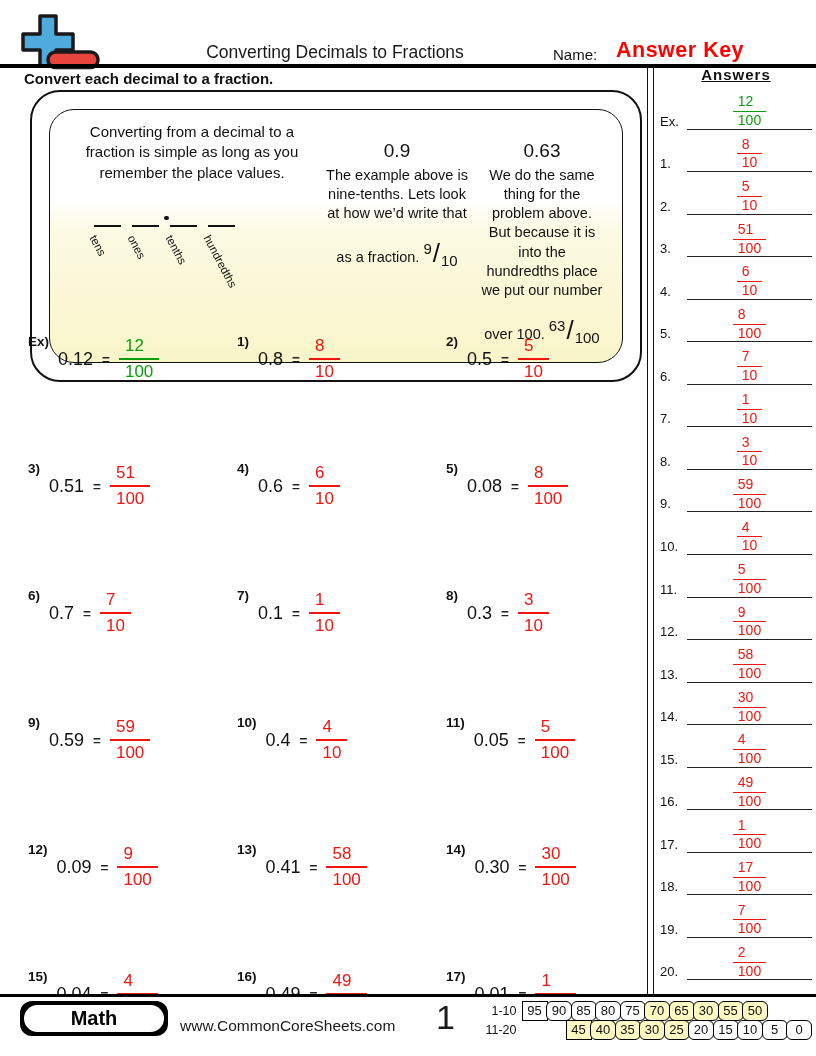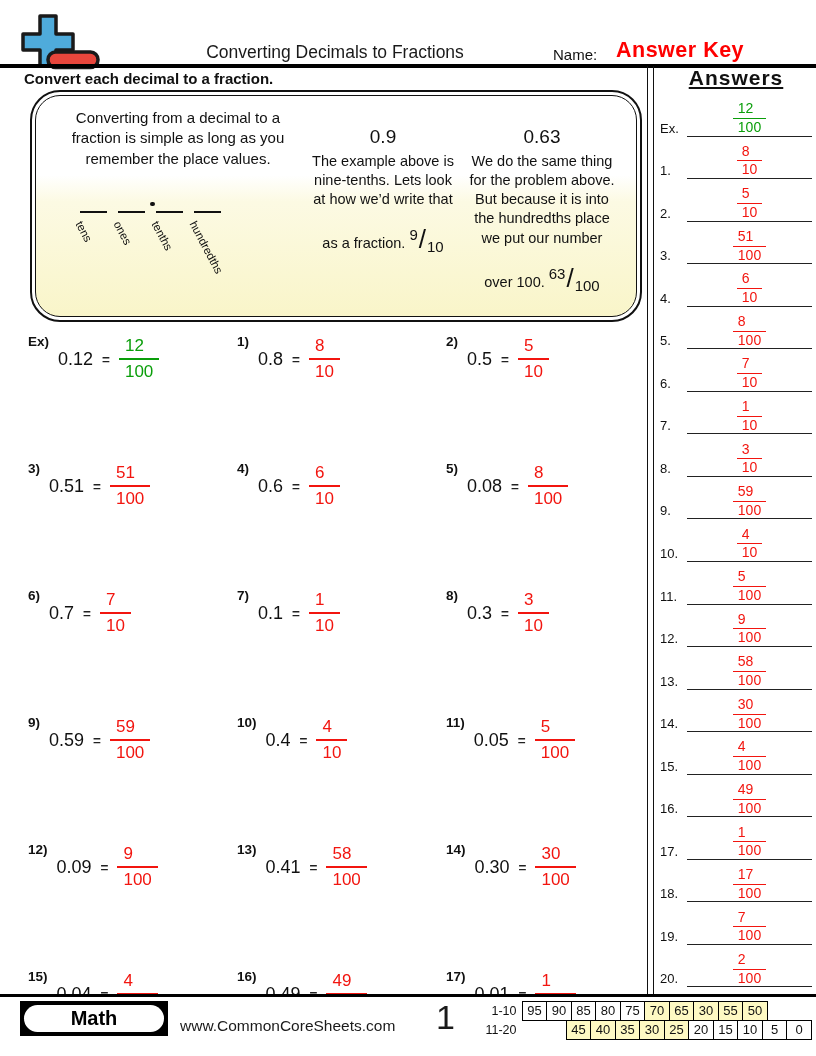--- a/index.html
+++ b/index.html
@@ -10,22 +10,22 @@
 
   
   .logo { position:absolute; left:10px; top:6px; width:92px; height:66px; }
   .page-title { position:absolute; left:150px; top:42px; width:370px; text-align:center; font-size:17.5px; color:#1a1a1a; }
   .name-label { position:absolute; left:553px; top:46px; font-size:15px; }
   .name-value { position:absolute; left:616px; top:38px; font-size:21.5px; font-weight:bold; color:#fe0000; letter-spacing:0.5px; }
   .header-rule { position:absolute; left:0; top:64px; width:816px; height:3.5px; background:#000; }
   .instruction { position:absolute; left:24px; top:70px; font-size:15px; font-weight:bold; }
 
   
-  .example-box { position:absolute; left:30px; top:90px; width:612px; height:232px;
-    border:2px solid #111; border-radius:30px; padding:3px; box-sizing:border-box; background:#fff; }
+  .example-box { position:absolute; left:30px; top:90px; width:612px; height:292px;
+    border:2px solid #111; border-radius:30px; padding:17px; box-sizing:border-box; background:#fff; }
   .example-inner { width:100%; height:100%; box-sizing:border-box; border:1.6px solid #111; border-radius:25px;
     background:linear-gradient(180deg,#ffffff 0%,#ffffff 36%,#fcfae3 48%,#f9f5c9 100%);
     display:grid; grid-template-columns:252px 158px 1fr; padding:12px 14px 8px 16px; overflow:hidden; }
   .ex-intro { font-size:15px; line-height:1.35; text-align:center; padding:0 6px; }
   .pv-diagram { position:relative; height:120px; margin-top:20px; }
   .pv-blank { position:absolute; top:22px; width:27px; height:0; border-top:2.4px solid #111; }
   .pv-b0 { left:28px; } .pv-b1 { left:66px; } .pv-b2 { left:104px; } .pv-b3 { left:142px; }
   .pv-dot { position:absolute; left:98px; top:13px; width:4.5px; height:4.5px; border-radius:50%; background:#111; }
   .pv-label { position:absolute; font-size:11.5px; white-space:nowrap; transform:rotate(62deg); transform-origin:0 0; }
   .pv-l0 { left:32px; top:30px; } .pv-l1 { left:70px; top:30px; } .pv-l2 { left:108px; top:30px; } .pv-l3 { left:146px; top:30px; }
@@ -46,45 +46,45 @@
   .vfrac { display:inline-block; text-align:left; font-size:17px; line-height:1.15; }
   .vfrac .vnum { display:block; padding:0 6px 2px; border-bottom:2px solid currentColor; }
   .vfrac .vden { display:block; padding:2px 6px 0; }
   [data-tone="red"] { color:#f2150f; }
   [data-tone="green"] { color:#0a9e0a; }
 
   
   .divider-v { position:absolute; left:647px; top:66px; height:928px; width:7px; box-sizing:border-box;
     border-left:1.9px solid #111; border-right:1.9px solid #111; }
   .answers { position:absolute; left:660px; top:66px; width:152px; }
-  .answers-title { font-size:21px; font-weight:bold; text-decoration:underline; text-align:center; letter-spacing:1px; }
+  .answers-title { font-size:15px; font-weight:bold; text-decoration:underline; text-align:center; letter-spacing:1px; }
   .answer-list { margin-top:4px; }
   .answer { display:flex; align-items:flex-end; height:42.55px; }
   .alabel { width:27px; flex:none; font-size:13px; padding-bottom:1px; }
   .aline { flex:1; border-bottom:1.7px solid #222; display:flex; justify-content:center; }
   .aline .vfrac { font-size:14px; line-height:1.12; }
   .aline .vfrac .vnum { padding:0 5px 1px; border-bottom:1.7px solid currentColor; }
   .aline .vfrac .vden { padding:1px 5px 0; }
 
   
   .footer { position:absolute; left:0; top:994px; width:816px; height:62px; background:#fff;
     border-top:3.4px solid #000; box-sizing:border-box; z-index:10; }
-  .subject-plate { position:absolute; left:20px; top:4px; width:148px; height:35px; background:#000; border-radius:0; }
+  .subject-plate { position:absolute; left:20px; top:4px; width:148px; height:35px; background:#000; border-radius:12px; }
   .subject-pill { position:absolute; left:4px; top:4px; right:4px; bottom:4px; background:#fff; border-radius:16px;
     display:flex; align-items:center; justify-content:center; font-size:20px; font-weight:bold; color:#000; }
   .website { position:absolute; left:180px; top:20px; font-size:15.5px; color:#1a1a1a; }
   .page-number { position:absolute; left:436px; top:1px; font-size:34px; color:#1a1a1a; }
   .score { position:absolute; right:4px; top:4px; }
   .score-row { display:flex; }
   .score-row + .score-row { margin-top:-1.5px;gap:44px; }
   .slabel { width:46px; text-align:right; padding-right:5px; font-size:12.5px; line-height:20px; }
   .cells { display:flex; }
   .score-cell { width:26px; height:20px; box-sizing:border-box; border:1.5px solid #000;
     font-size:13px; line-height:17px; text-align:center; background:#fff; }
-  .score-cell + .score-cell { margin-left:-1.5px; }
+  .score-cell + .score-cell { margin-left:-1.5px;border-radius:6px; }
   .score-cell[data-hl="true"] { background:#fef9c3; }
 </style>
 </head>
 <body>
 
 <div class="page">
 
   <div class="logo">
     <svg width="92" height="66" viewBox="0 0 92 66">
       <path d="M30 10 h16 v18 h17 v16 h-17 v16 h-16 v-16 h-17 v-16 h17 z" fill="#4fabdb" stroke="#1a1a1a" stroke-width="3.5" stroke-linejoin="round"></path>

